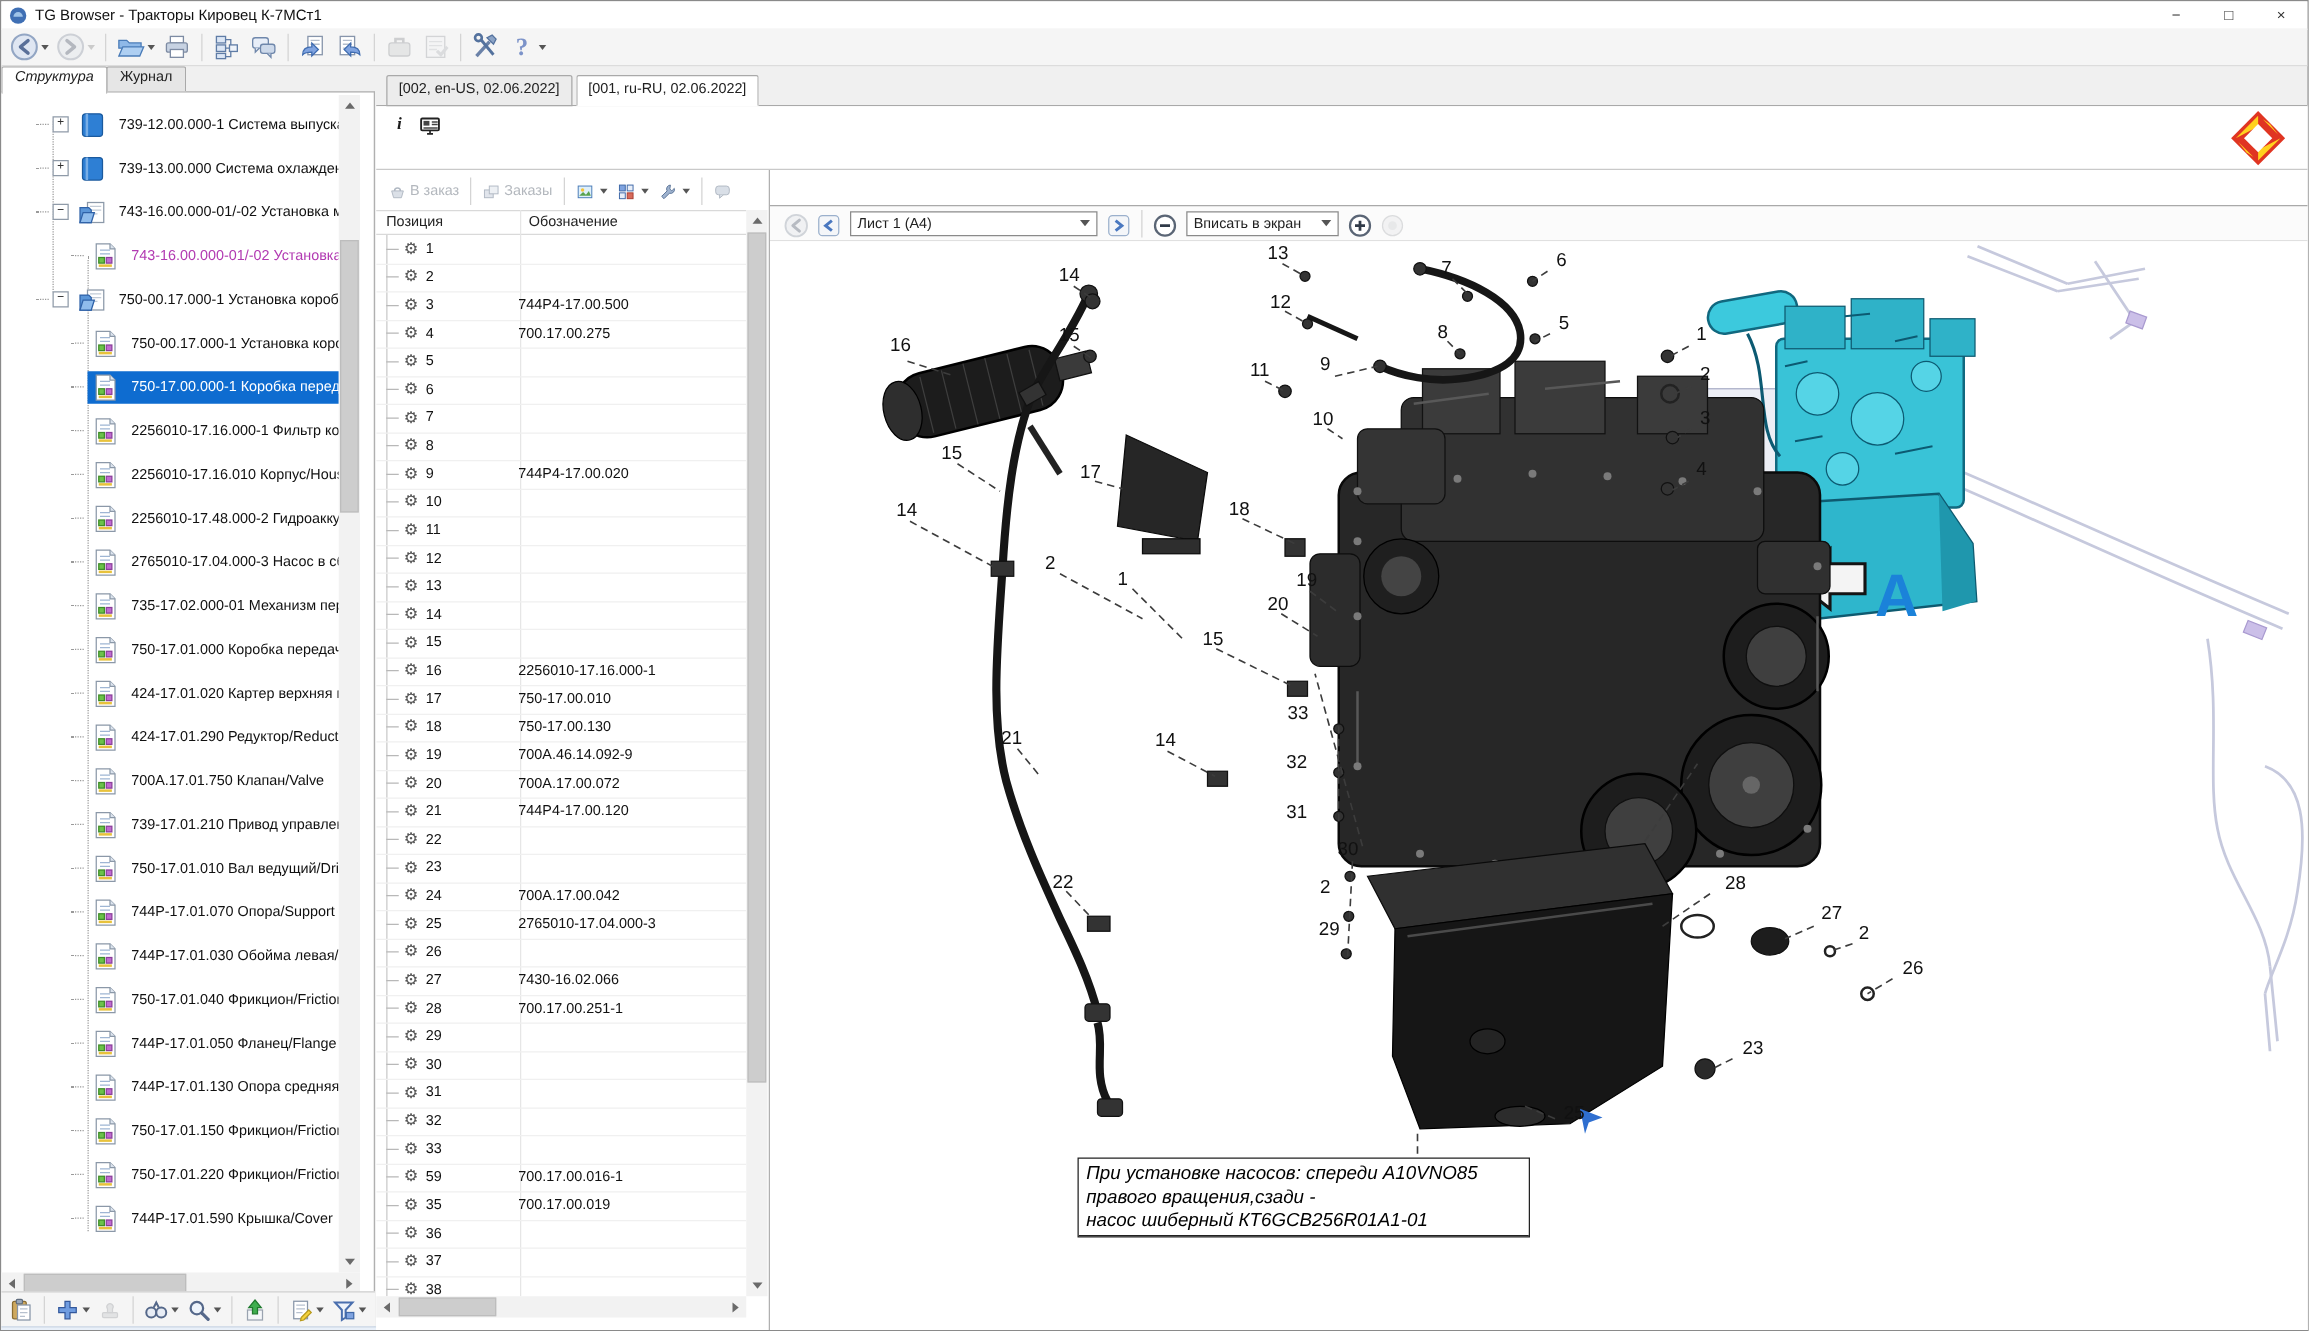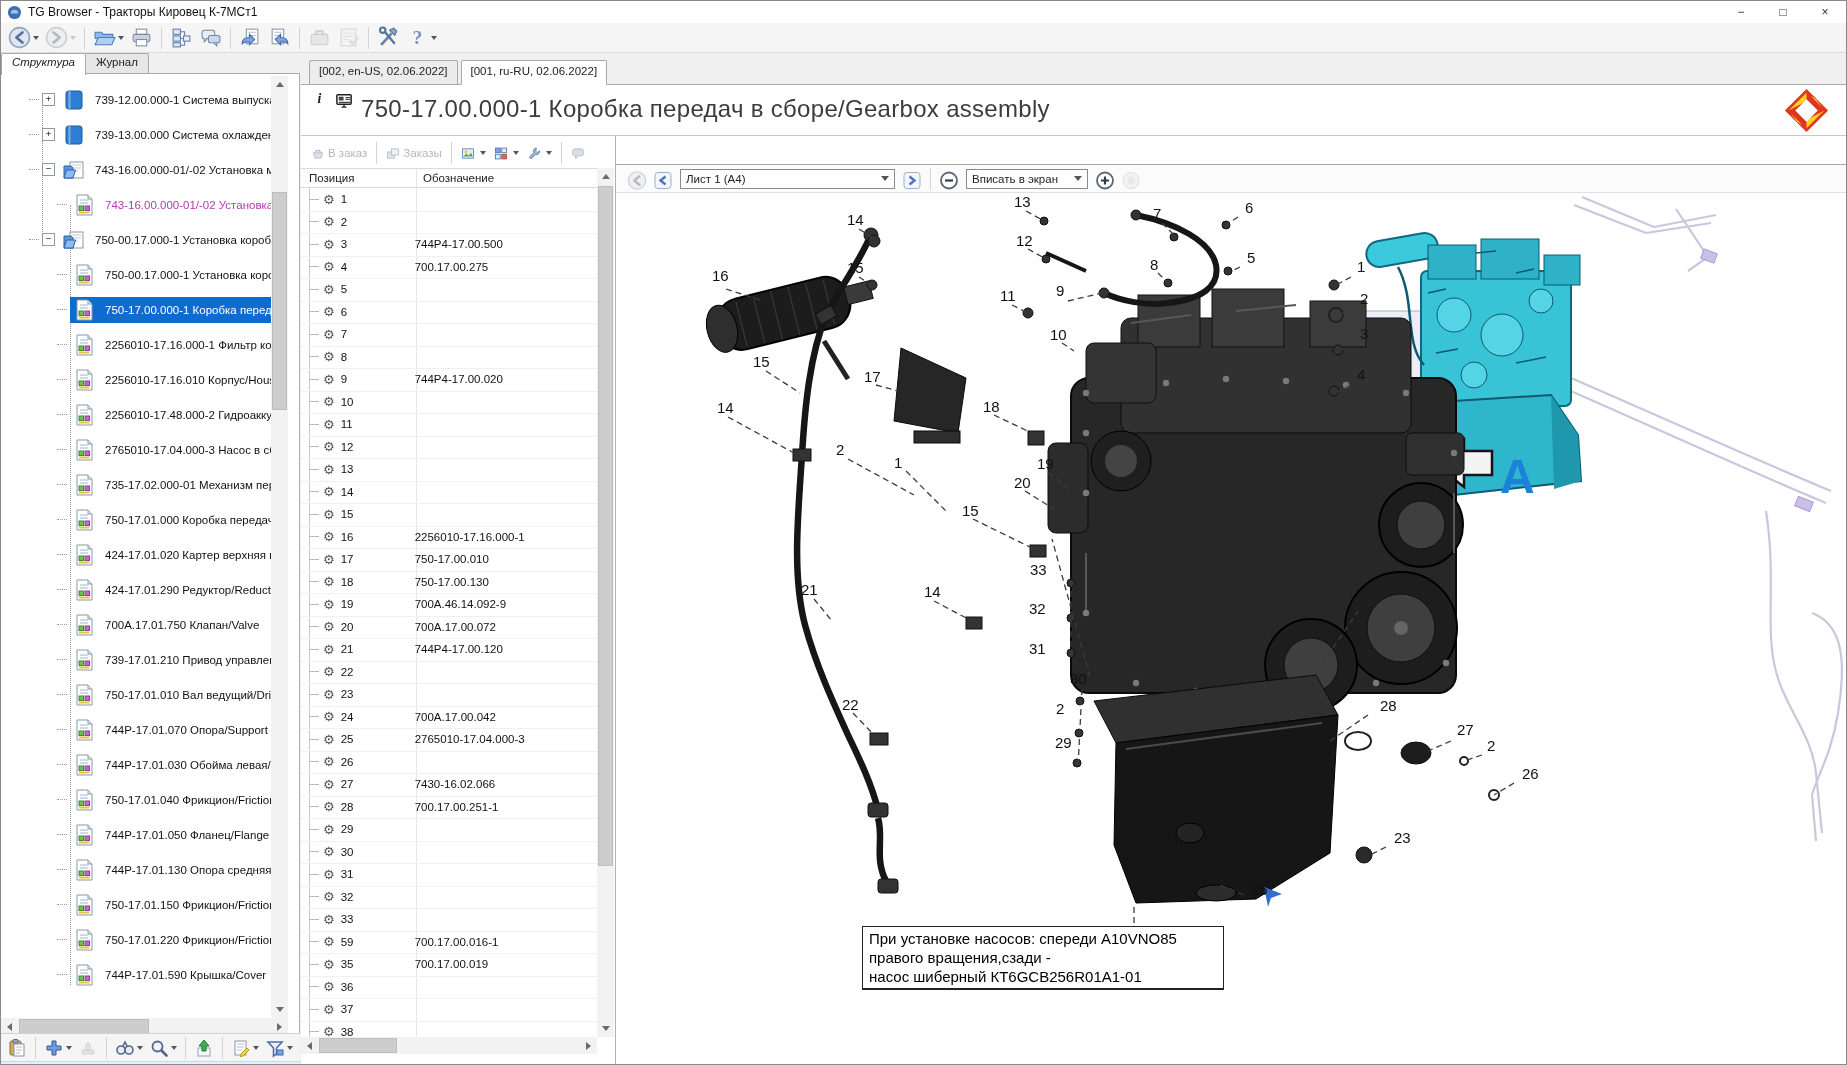--- a/index.html
+++ b/index.html
@@ -95,21 +95,21 @@
   .vtab svg{width:17px;height:17px;margin:0 5px 0 4px;}
   .vtb{position:absolute;left:0;top:28px;width:100%;height:29px;border-top:1px solid #a9a9a9;border-bottom:1px solid #e0e0e0;
     display:flex;align-items:center;padding-left:8px;box-sizing:border-box;background:#fbfbfb;}
   .vsel{height:20px;border:1px solid #8a8a8a;background:#fff;display:flex;align-items:center;
     font-size:11.5px;padding:0 5px;justify-content:space-between;margin:0 4px;box-sizing:border-box;color:#222;}
   .vsel .car{width:0;height:0;border-left:4px solid transparent;border-right:4px solid transparent;border-top:5px solid #555;margin-left:8px;}
   .canvas{position:absolute;left:0;top:57px;width:1232px;height:874px;background:#fff;overflow:hidden;}
   .notebox{position:absolute;left:246px;top:733px;width:360px;border:1px solid #222;background:#fff;
     font-size:15px;line-height:19px;color:#000;}
   .notebox .cell{padding:2px 6px;white-space:pre-line;}
-  .notebox .cell:first-child{border-bottom:1px solid #222;}
+  .notebox .cell:first-child{border-bottom:1px solid #222;font-style:italic;}
   .callout{font-size:15px;fill:#111;}
 </style>
 </head>
 <body>
 
 <div class="window">
 
   <div class="titlebar">
     <span class="appicon"><svg viewBox="0 0 16 16">
           <circle cx="8" cy="8" r="7" fill="#3f6fb4"></circle>
@@ -718,21 +718,20 @@
     <div class="titleblock">
       <span class="iicon"><svg viewBox="0 0 16 18">
             <text x="8" y="15" font-size="17" font-style="italic" font-weight="bold" font-family="Liberation Serif,serif" fill="#1c1c1c" text-anchor="middle">i</text>
           </svg></span>
       <span class="cicon"><svg viewBox="0 0 20 18">
             <rect x="2" y="4" width="15" height="10" rx="1" fill="#fff" stroke="#222" stroke-width="1.6"></rect>
             <rect x="4" y="6" width="5" height="4" fill="#444"></rect>
             <path d="M11 7h5M11 9h5M4 12h12" stroke="#444" stroke-width="1.2"></path>
             <path d="M9.5 14 v3 M7 17 h5" stroke="#222" stroke-width="1.4"></path>
           </svg></span>
-      <span class="pagetitle">750-17.00.000-1 Коробка передач в сборе/Gearbox assembly</span>
       <span class="logo">
         <svg viewBox="0 0 50 50">
           <path d="M25 2 L48 25 L25 48 L2 25 Z" fill="#e03522"></path>
           <path d="M25 6 L6 25 L25 15 Z" fill="#ffd21e"></path>
           <path d="M25 44 L44 25 L25 35 Z" fill="#ffd21e"></path>
           <path d="M29 9 L42 22 L35 13 Z" fill="#ffd21e"></path>
           <path d="M21 41 L8 28 L15 37 Z" fill="#ffd21e"></path>
           <path d="M25 13 L37 25 L25 37 L13 25 Z" fill="#fff"></path>
         </svg>
       </span>
@@ -1068,21 +1067,21 @@
             </span>
           </div>
           <div class="tbtn">
             <span style="display: flex; height: 20px; width: 20px;">
               <svg viewBox="0 0 20 20">
                 <rect x="2" y="2" width="16" height="16" rx="3" fill="#f4f6f9" stroke="#9bb0cc"></rect>
                 <path d="M12.5 6 l-5 4 5 4" fill="none" stroke="#4a78c0" stroke-width="2.4" stroke-linej="round"></path>
               </svg>
             </span>
           </div>
-          <div class="vsel" style="width: 215px;">
+          <div class="vsel" style="width: 198px;">
             <span>Лист 1 (А4)</span>
             <span class="car"></span>
           </div>
           <div class="tbtn">
             <span style="display: flex; height: 20px; width: 20px;">
               <svg viewBox="0 0 20 20">
                 <rect x="2" y="2" width="16" height="16" rx="3" fill="#f4f6f9" stroke="#9bb0cc"></rect>
                 <path d="M7.5 6 l5 4 -5 4" fill="none" stroke="#4a78c0" stroke-width="2.4"></path>
               </svg>
             </span>

